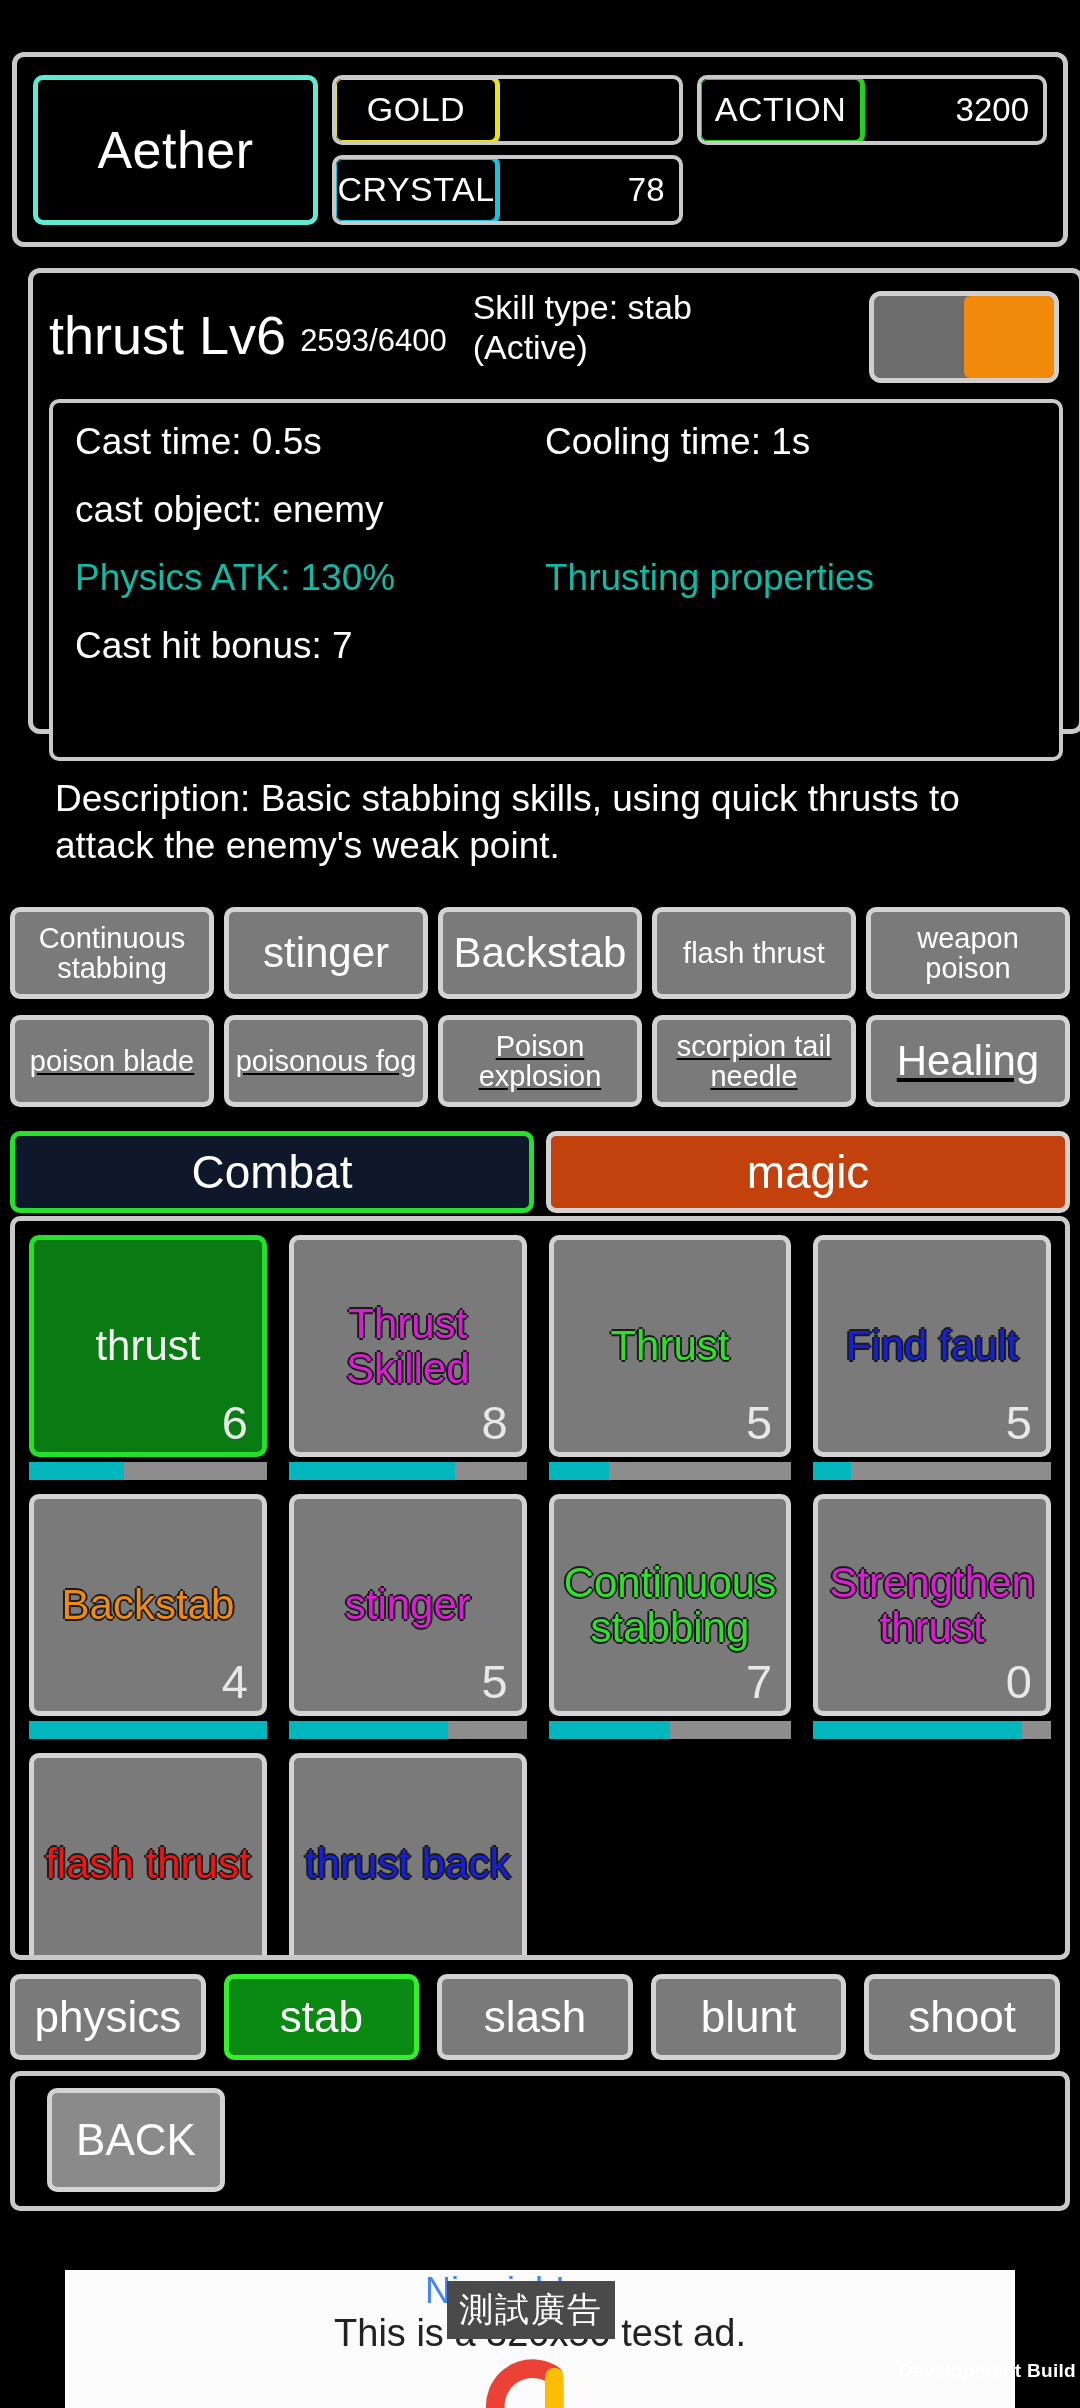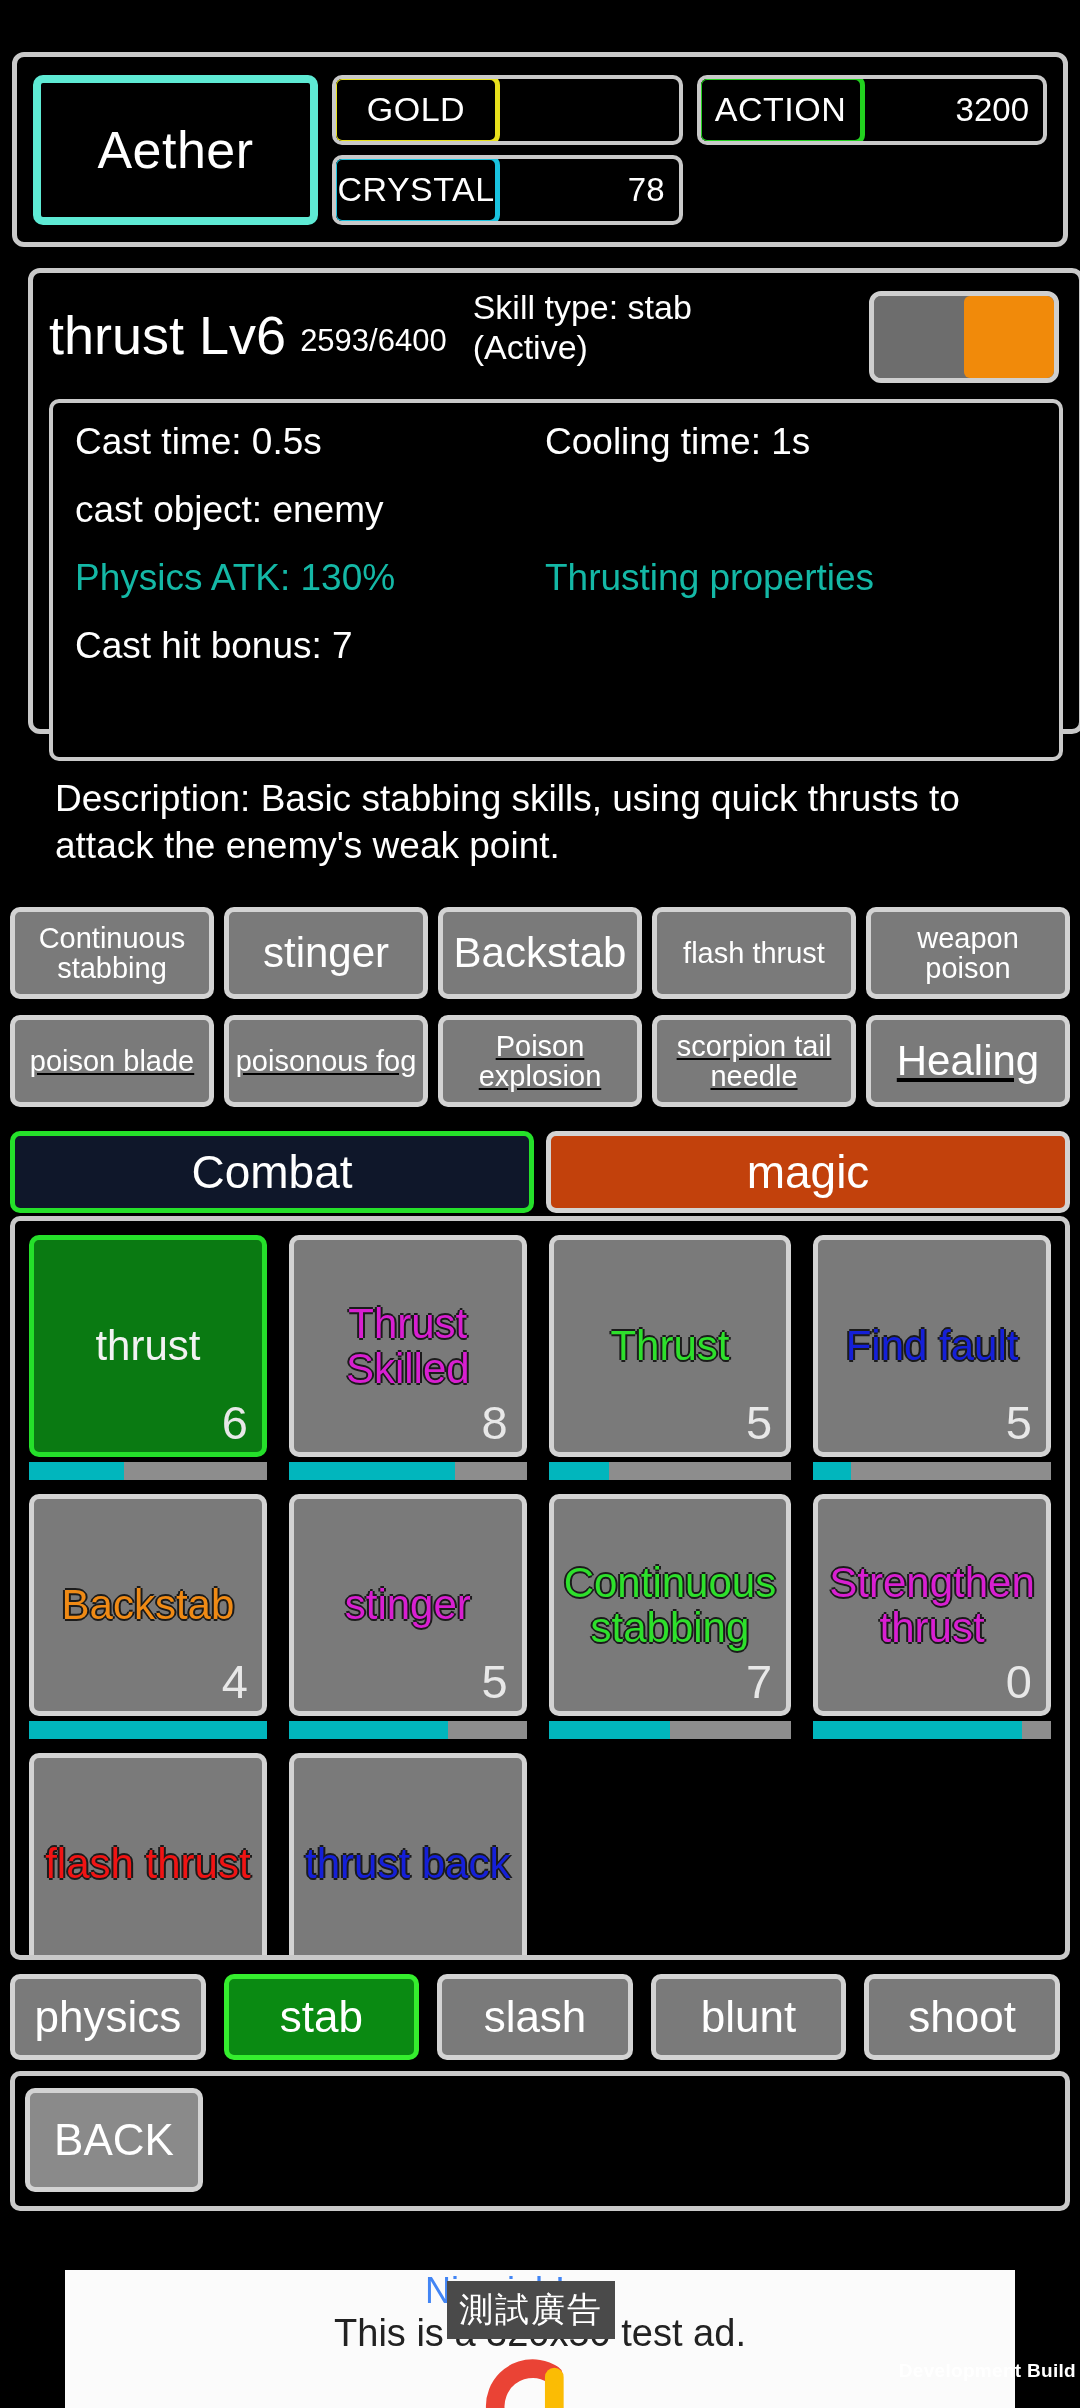--- a/index.html
+++ b/index.html
@@ -19,21 +19,21 @@
   }
 
   
   #statusbar {
     position: absolute; left: 12px; top: 52px; width: 1056px; height: 195px;
     padding: 16px 16px;
     display: flex; align-items: center; gap: 14px;
   }
   #name-plate {
     width: 285px; height: 150px;
-    border: 8px solid #5eead4; border-radius: 10px;
+    border: 5px solid #5eead4; border-radius: 10px;
     background:#000; display:flex; align-items:center; justify-content:center;
   }
   #name-plate .nm { color:#fff; font-size:52px; letter-spacing:0.5px; }
 
   .stats-grid { flex:1; display:grid; grid-template-columns: 1fr 1fr; grid-template-rows: 1fr 1fr; gap: 10px 14px; height:150px; }
   .stat {
     display:flex; align-items:stretch;
     border: 4px solid #c9c9c9; border-radius: 10px; background:#000;
     overflow:hidden;
   }
@@ -137,21 +137,21 @@
   #filters { position:absolute; left:10px; top:1974px; width:1050px; height:86px; display:flex; gap:18px; }
   .filt {
     flex:1; border:5px solid #d3d3d3; border-radius:10px; background:#7a7a7a;
     color:#fff; font-size:44px; display:flex; align-items:center; justify-content:center;
   }
   .filt.active { background:#0a8a12; border-color:#35ee2e; }
 
   
   #backpanel {
     position:absolute; left:10px; top:2071px; width:1060px; height:140px;
-    border:5px solid #c9c9c9; border-radius:10px; background:#000; padding:12px 10px;text-align:right;
+    border:5px solid #c9c9c9; border-radius:10px; background:#000; padding:12px 32px;text-align:right;
   }
   #back-btn {
     width:178px; height:104px; background:#8a8a8a;
     border:5px solid #d3d3d3; border-radius:10px;
     color:#fff; font-size:44px; display:flex; align-items:center; justify-content:center;
   }
 
   
   #ad {
     position:absolute; left:65px; top:2270px; width:950px; height:138px;

